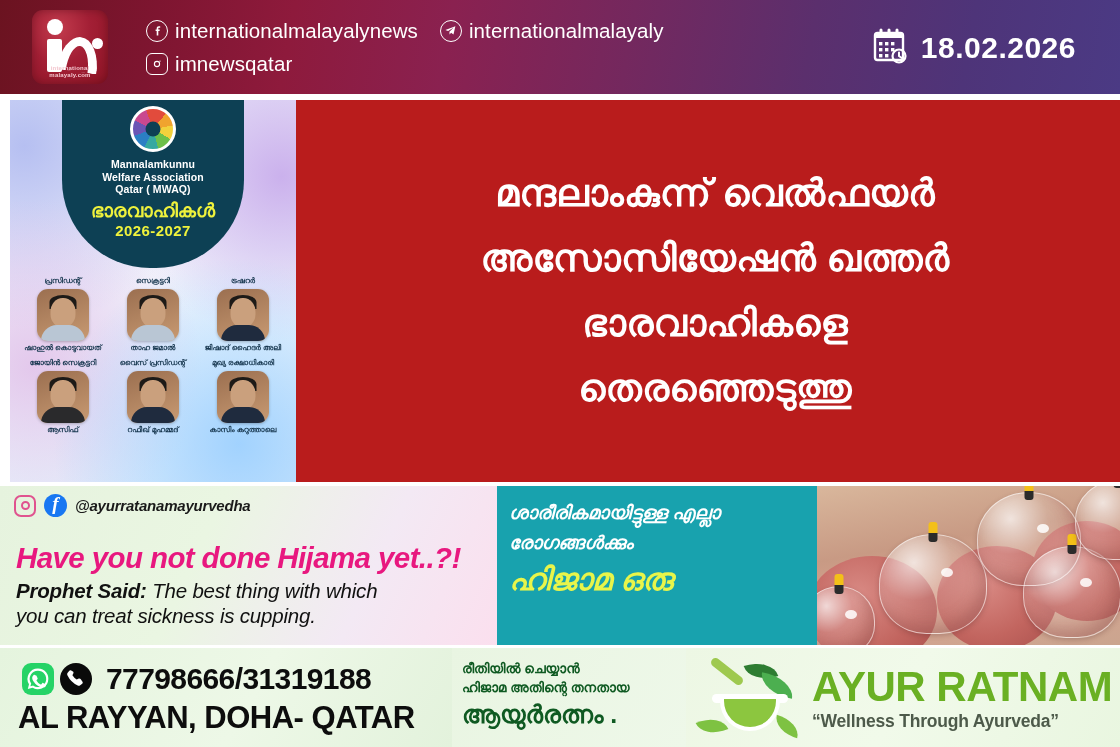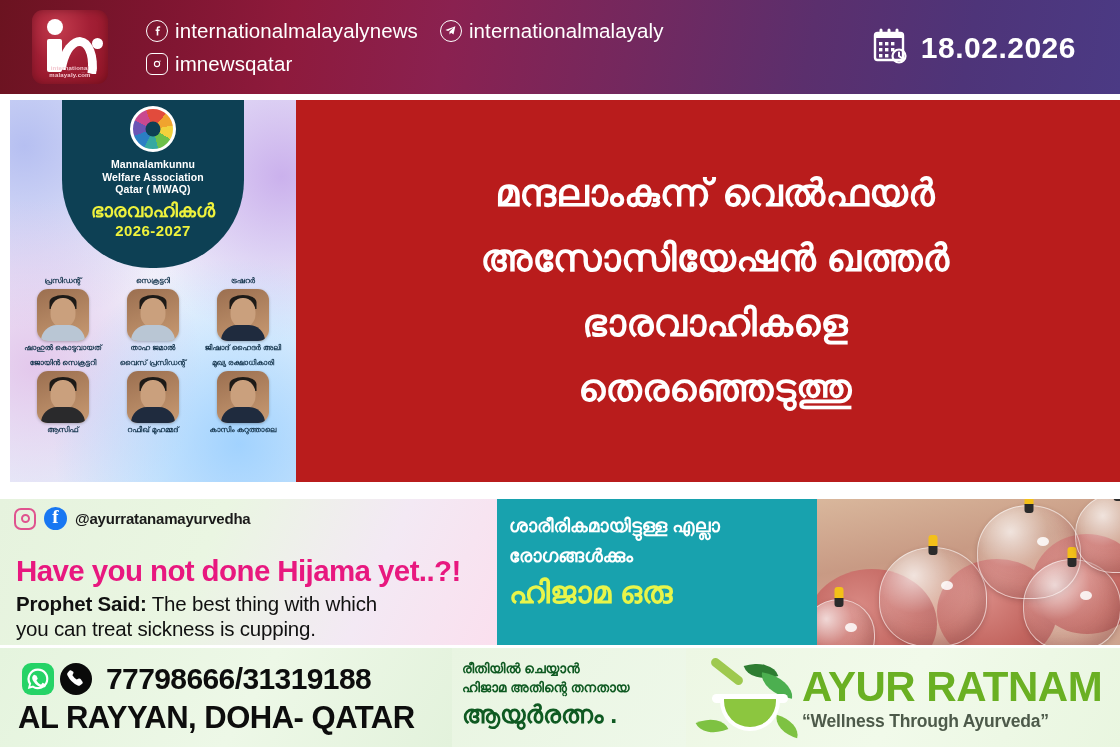--- a/index.html
+++ b/index.html
@@ -129,21 +129,21 @@
     color:#ffffff; text-align:center;
   }
   .headline .hl{
     font-size:38px; font-weight:bold; line-height:65px; letter-spacing:.2px;
   }
 
   
   .ads{
     position:absolute; left:0; top:485px; width:1120px; height:262px; background:#ffffff;
   }
-  .ad-top{ position:absolute; left:0; top:14px; width:1120px; height:203px; }
+  .ad-top{ position:absolute; left:0; top:1px; width:1120px; height:203px;font-style:italic; }
 
   .ad-green{
     position:absolute; left:0; top:0; width:497px; height:163px;
     background:linear-gradient(115deg,#e6f3de 0%,#eaf6e2 40%,#f3e9f4 72%,#fbdfee 100%);
     overflow:hidden;
   }
   .ad-handle{ position:absolute; left:14px; top:8px; display:flex; align-items:center; gap:8px; }
   .ig-icon{ width:22px; height:22px; border-radius:7px; border:2.4px solid #e0538f;
     display:flex; align-items:center; justify-content:center; }
   .ig-icon i{ display:block; width:9px; height:9px; border-radius:50%; border:2.2px solid #e0538f; }
@@ -222,21 +222,21 @@
     transform:rotate(38deg); border-radius:5px;
   }
   .mortar .leafA{ position:absolute; left:48px; top:2px; width:30px; height:20px; background:#2e7d32;
     border-radius:0 100% 0 100%; transform:rotate(-18deg); }
   .mortar .leafB{ position:absolute; left:62px; top:16px; width:34px; height:21px; background:#4caf50;
     border-radius:0 100% 0 100%; transform:rotate(10deg); }
   .mortar .leafC{ position:absolute; left:0px; bottom:2px; width:28px; height:18px; background:#7ec242;
     border-radius:0 100% 0 100%; transform:rotate(-22deg); }
   .mortar .leafD{ position:absolute; left:76px; bottom:2px; width:26px; height:17px; background:#7ec242;
     border-radius:0 100% 0 100%; transform:rotate(16deg); }
-  .brand{ }
+  .brand{ margin-left:10px; }
   .brand .bname{ font-size:42px; font-weight:bold; color:#6ab023; letter-spacing:-.5px; line-height:46px; }
   .brand .btag{ font-size:17.5px; font-weight:bold; color:#4d5a4a; letter-spacing:-.2px; margin-top:1px; }
 
   .ad-sep{ position:absolute; left:0; top:160px; width:1120px; height:3px; background:#ffffff; }
 </style>
 </head>
 <body>
 
 <div class="header">
   <div class="hdr-logo">

